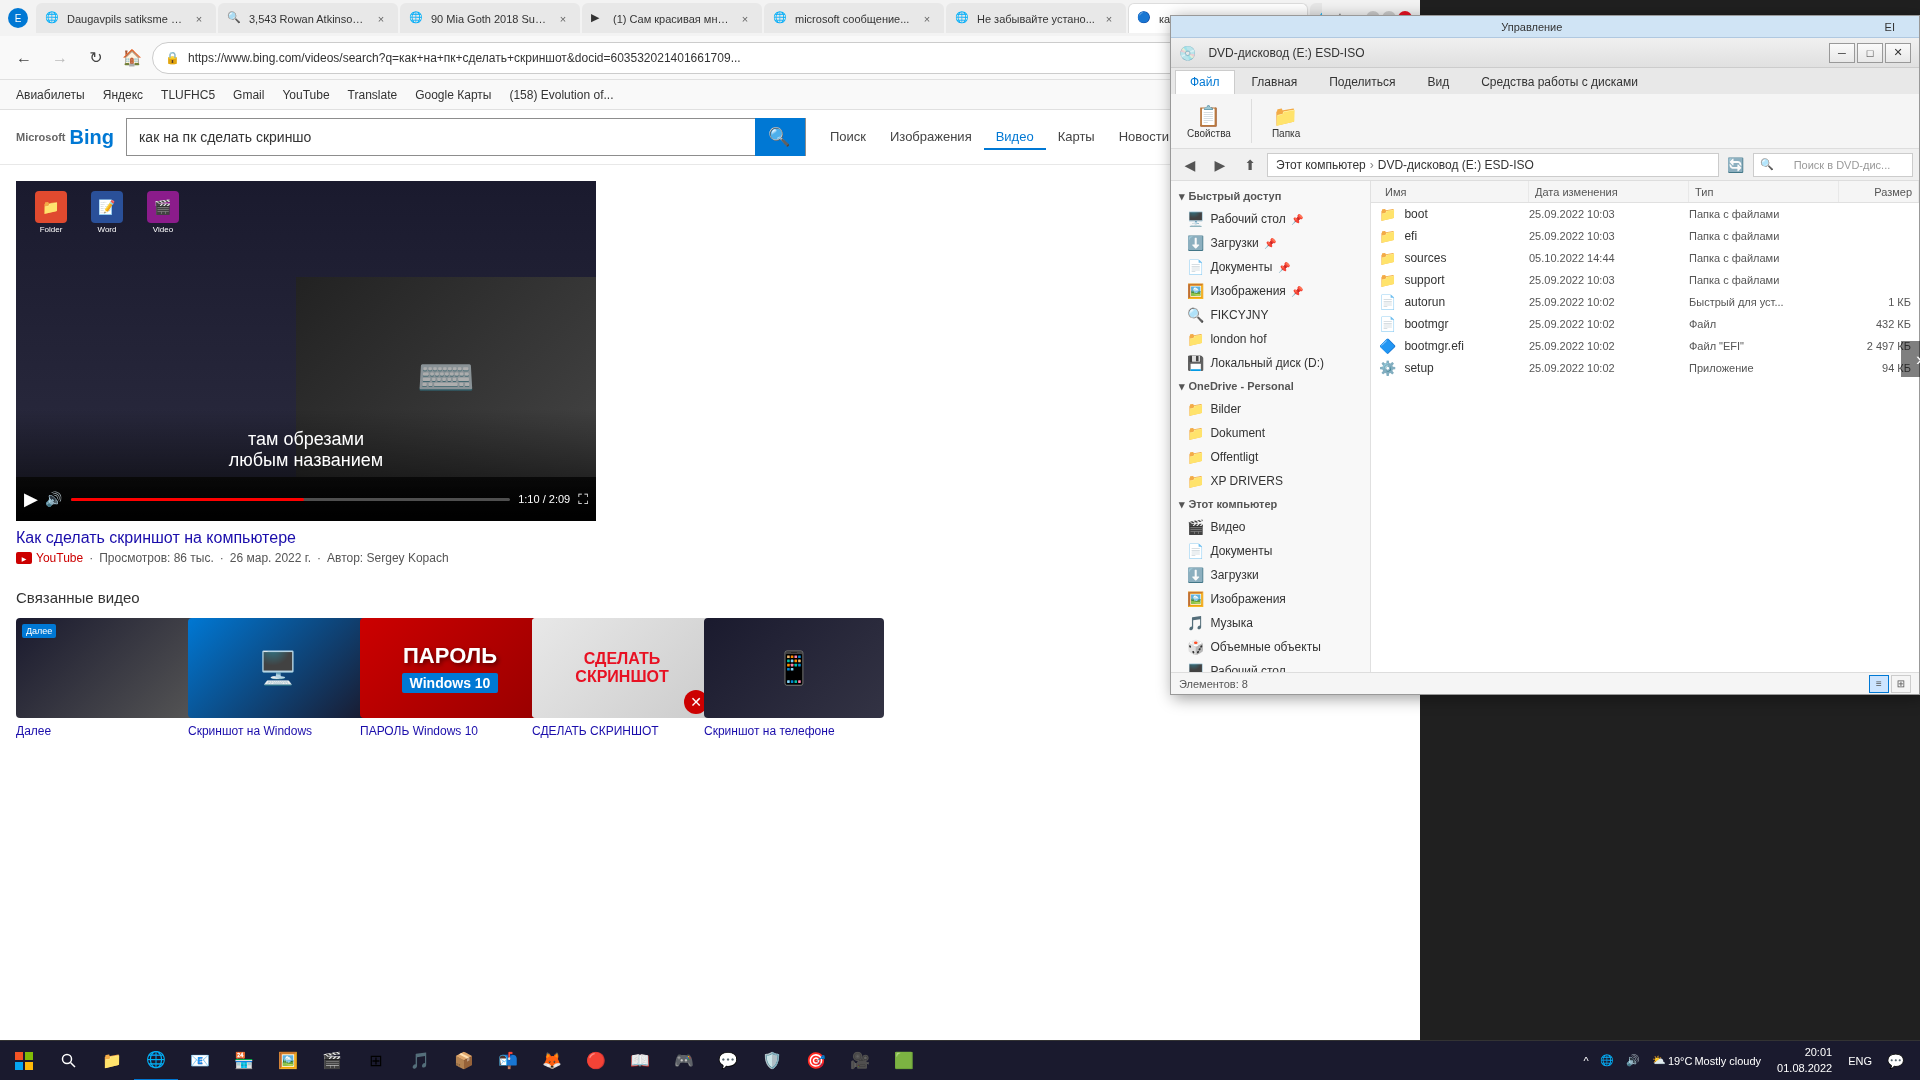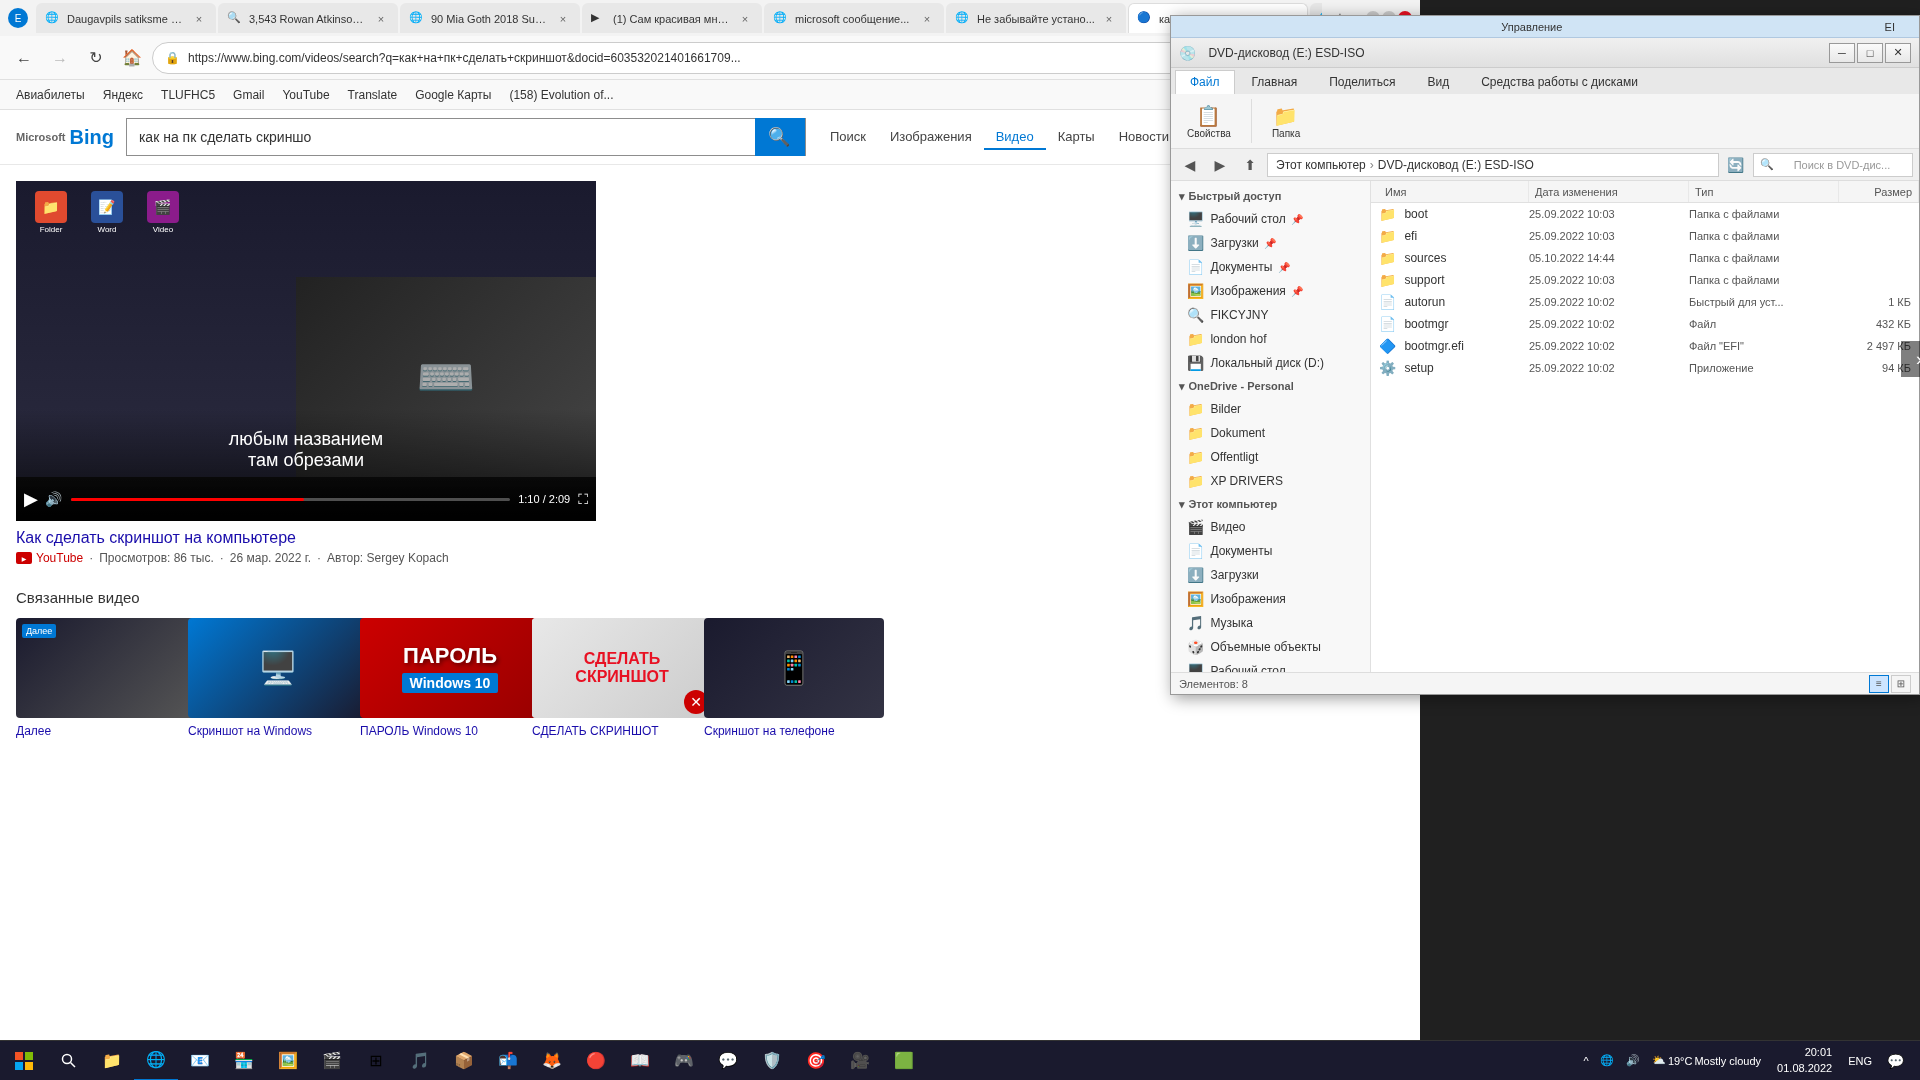--- a/index.html
+++ b/index.html
@@ -274,22 +274,22 @@
                     <div style="color:#fff;font-size:8px;text-align:center;">Video</div>
                   </div>
                 </div>
 
                 <div style="position:absolute;right:0;bottom:0;width:300px;height:200px;background:linear-gradient(135deg,#222,#444);display:flex;align-items:center;justify-content:center;overflow:hidden;">
                   <div style="font-size:48px;opacity:0.6;">⌨️</div>
                 </div>
               </div>
 
               <div class="video-overlay-content">
+                <div class="video-overlay-text">там обрезами</div>
                 <div class="video-overlay-text">любым названием</div>
-                <div class="video-overlay-text">там обрезами</div>
               </div>
             </div>
           </div>
 
           <div class="video-controls-bar">
             <div class="video-play-btn">▶</div>
             <div class="video-volume-btn">🔊</div>
             <div class="video-progress">
               <div class="video-progress-fill"></div>
             </div>

